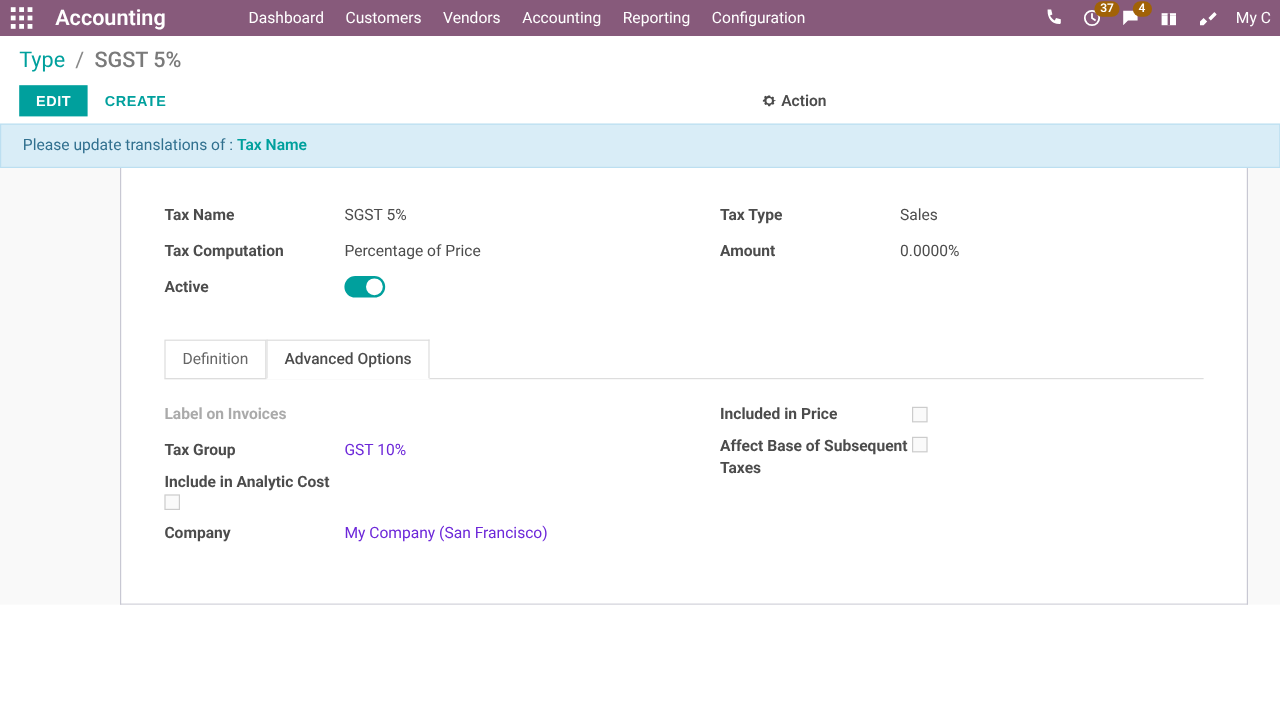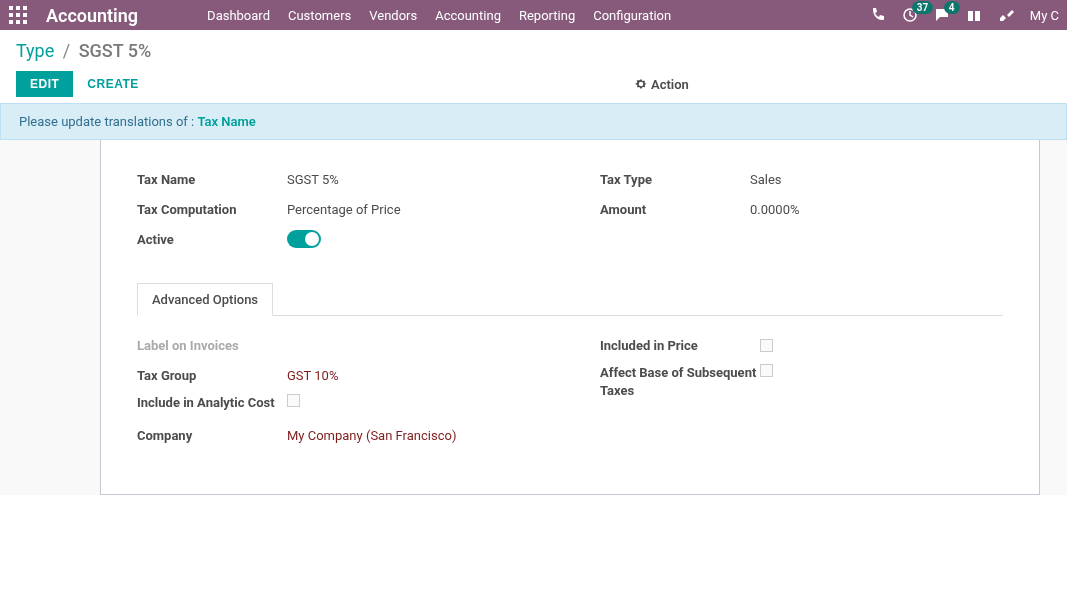--- a/index.html
+++ b/index.html
@@ -7,21 +7,21 @@
 
   
   .navbar { background: #875A7B; color: #fff; height: 30px; display: flex; align-items: center; padding: 0 8px; overflow: hidden; white-space: nowrap; }
   .apps-icon { width: 20px; height: 20px; display: inline-block; margin-right: 18px; cursor: pointer; }
   .apps-icon svg { display:block; }
   .brand { font-size: 18px; font-weight: 600; margin-right: 40px; cursor: pointer; }
   .nav-menu { display: flex; gap: 18px; flex: 1; margin-left: 29px; }
   .nav-item { color: #fff; font-size: 13px; cursor: pointer; }
   .nav-right { display: flex; align-items: center; gap: 16px; margin-left: auto; }
   .nav-right .icon { width: 16px; height: 16px; position: relative; cursor: pointer; display:inline-flex; align-items:center; }
-  .badge { background: #0f766e; color: #fff; font-size: 10px; font-weight: 600; padding: 1px 5px; border-radius: 8px; position: absolute; top: -6px; left: 10px; }
+  .badge { background: #a16207; color: #fff; font-size: 10px; font-weight: 600; padding: 1px 5px; border-radius: 8px; position: absolute; top: -6px; left: 10px; }
   .user-lbl { font-size: 13px; cursor: pointer; }
 
   
   .control-area { padding: 10px 16px 0 16px; }
   .breadcrumb { font-size: 18px; margin-bottom: 10px; }
   .breadcrumb a { color: #00A09D; text-decoration: none; cursor: pointer; }
   .breadcrumb .sep { color: #888; margin: 0 4px; }
   .breadcrumb .current { color: #7a7a7a; font-weight: 500; }
 
   .action-row { display: flex; align-items: center; margin-bottom: 4px; }
@@ -38,21 +38,21 @@
   .sheet-wrap { background: #f9f9f9; padding: 0; }
   .sheet { background: #fff; border: 1px solid #c8c8d3; border-top: none; margin: 0 auto; max-width: 940px; padding: 28px 36px 40px 36px; margin-left: 120px; margin-right: 0; }
   @media (max-width: 1100px) { .sheet { margin-left: 100px; } }
 
   .form-grid { display: flex; gap: 60px; margin-bottom: 24px; }
   .col { flex: 1; }
   .field-row { display: flex; margin-bottom: 8px; align-items: center; min-height: 22px; }
   .field-label { width: 150px; font-weight: 700; color: #4c4c4c; font-size: 13px; }
   .field-label.muted { color: #aaa; }
   .field-value { color: #4c4c4c; font-size: 13px; }
-  .field-value.link { color: #7f1d1d; cursor: pointer; }
+  .field-value.link { color: #6d28d9; cursor: pointer; }
 
   
   .toggle { width: 34px; height: 18px; background: #00A09D; border-radius: 10px; position: relative; cursor: pointer; }
   .toggle .knob { width: 14px; height: 14px; background: #fff; border-radius: 50%; position: absolute; top: 2px; right: 2px; }
 
   
   .tabs { border-bottom: 1px solid #ddd; display: flex; margin-bottom: 18px; }
   .tab { padding: 8px 14px; font-size: 13px; color: #4c4c4c; cursor: pointer; border: 1px solid transparent; position: relative; top: 1px; }
   .tab.inactive { border: 1px solid #ddd; border-bottom: 1px solid #ddd; background:#fff; color:#666; }
   .tab.active { border: 1px solid #ddd; border-bottom: 1px solid #fff; background: #fff; font-weight: 500; }
@@ -171,34 +171,35 @@
           <div class="field-value">Sales</div>
         </div>
         <div class="field-row">
           <div class="field-label">Amount</div>
           <div class="field-value">0.0000%</div>
         </div>
       </div>
     </div>
 
     <div class="tabs">
+      <div class="tab inactive">Definition</div>
       <div class="tab active">Advanced Options</div>
     </div>
 
     <div class="tab-content">
       <div class="col">
         <div class="field-row">
           <div class="field-label label-muted" style="width:150px;">Label on Invoices</div>
           <div class="field-value"></div>
         </div>
         <div class="field-row">
           <div class="field-label">Tax Group</div>
           <div class="field-value link">GST 10%</div>
         </div>
-        <div class="field-row" style="align-items:flex-start;">
+        <div class="field-row" style="align-items:flex-start;flex-direction:column;">
           <div class="field-label" style="line-height:1.4;">Include in Analytic Cost</div>
           <span class="checkbox"></span>
         </div>
         <div class="field-row">
           <div class="field-label">Company</div>
           <div class="field-value link">My Company (San Francisco)</div>
         </div>
       </div>
       <div class="col">
         <div class="field-row">

